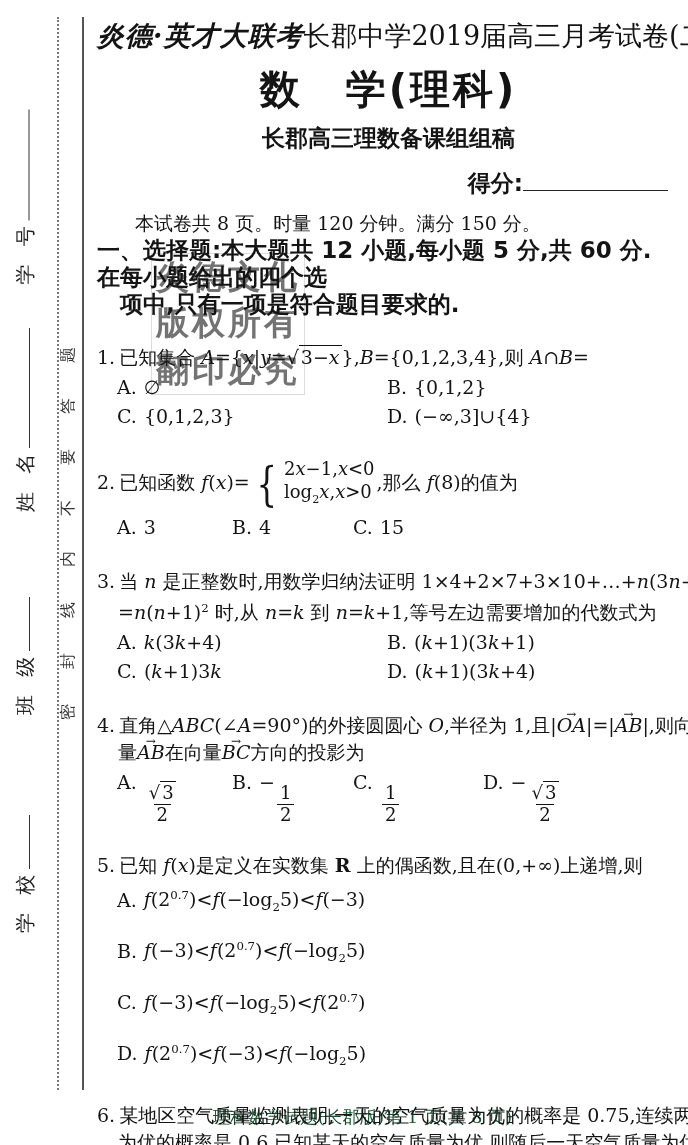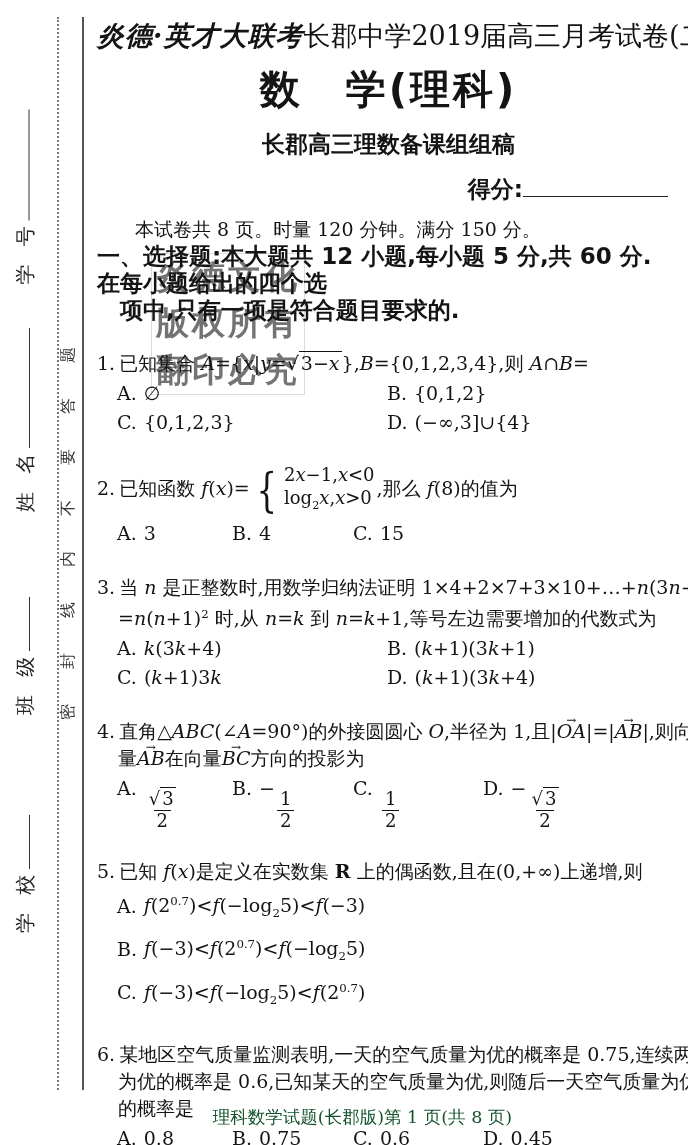--- a/index.html
+++ b/index.html
@@ -21,36 +21,36 @@
   .wm{position:absolute;left:151px;top:253px;width:152px;height:140px;border:1px solid #dcdcdc;
       display:flex;flex-direction:column;justify-content:space-around;align-items:center;
       z-index:0;color:#737373;font-family:"DejaVu Sans",sans-serif;font-weight:700;
       font-size:33px;letter-spacing:3px;white-space:nowrap;}
   
   .content{position:absolute;left:97px;top:8px;width:583px;z-index:1;}
   .exam-line{text-align:center;font-size:27px;margin-top:10px;white-space:nowrap;}
   .series{font-weight:900;font-style:italic;letter-spacing:1px;}
   .subject{text-align:center;font-size:40px;font-weight:900;letter-spacing:3px;margin-top:8px;
            font-family:"DejaVu Sans",sans-serif;}
-  .prepared{text-align:center;font-size:23px;font-weight:700;margin-top:12px;
+  .prepared{text-align:center;font-size:23px;font-weight:700;margin-top:6px;
             font-family:"DejaVu Sans",sans-serif;}
   .scorerow{display:flex;justify-content:flex-end;align-items:baseline;margin-top:14px;
             padding-right:12px;font-family:"DejaVu Sans",sans-serif;font-weight:700;font-size:23px;}
   .scoreline{display:inline-block;width:145px;height:4px;border-bottom:1.5px solid #222;}
   .info{font-size:19px;margin-top:12px;padding-left:38px;}
   .section{font-family:"DejaVu Sans",sans-serif;font-weight:700;font-size:23px;
            line-height:27px;}
   .section .l2{padding-left:23px;}
   
   .question{margin-top:26px;font-size:19px;}
   .qline{line-height:27px;white-space:nowrap;}
   .qline.cont{padding-left:21px;}
   .qnum{margin-right:4px;}
   .opts{display:grid;padding-left:20px;line-height:27px;margin-top:2px;}
-  .cols1{grid-template-columns:auto;row-gap:2px;}
+  .cols1{grid-template-columns:auto;row-gap:10px;}
   .cols2{grid-template-columns:270px auto;}
   .cols4{grid-template-columns:115px 121px 130px auto;}
   .opt{white-space:nowrap;padding:1px 0;}
   .olabel{margin-right:7px;}
   
   i{font-family:"DejaVu Serif",serif;}
   sup{font-size:0.62em;}
   sub{font-size:0.62em;}
   .sqrt{white-space:nowrap;}
   .rad{border-top:1.5px solid #111;padding:0 2px;}
@@ -178,20 +178,21 @@
                 <span class="fden">2</span>
               </span></div>
           </div>
         </div>
         <div class="question">
           <div class="qline first"><span class="qnum">5.</span>已知 <i>f</i>(<i>x</i>)是定义在实数集 <b>R</b> 上的偶函数,且在(0,+∞)上递增,则</div>
           <div class="opts cols1">
             <div class="opt"><span class="olabel">A.</span><i>f</i>(2<sup>0.7</sup>)&lt;<i>f</i>(−log<sub>2</sub>5)&lt;<i>f</i>(−3)</div>
             <div class="opt"><span class="olabel">B.</span><i>f</i>(−3)&lt;<i>f</i>(2<sup>0.7</sup>)&lt;<i>f</i>(−log<sub>2</sub>5)</div>
             <div class="opt"><span class="olabel">C.</span><i>f</i>(−3)&lt;<i>f</i>(−log<sub>2</sub>5)&lt;<i>f</i>(2<sup>0.7</sup>)</div>
+            <div class="opt"><span class="olabel">D.</span><i>f</i>(2<sup>0.7</sup>)&lt;<i>f</i>(−3)&lt;<i>f</i>(−log<sub>2</sub>5)</div>
           </div>
         </div>
         <div class="question">
           <div class="qline first"><span class="qnum">6.</span>某地区空气质量监测表明,一天的空气质量为优的概率是 0.75,连续两天</div>
           <div class="qline cont">为优的概率是 0.6,已知某天的空气质量为优,则随后一天空气质量为优</div>
           <div class="qline cont">的概率是</div>
           <div class="opts cols4">
             <div class="opt"><span class="olabel">A.</span>0.8</div>
             <div class="opt"><span class="olabel">B.</span>0.75</div>
             <div class="opt"><span class="olabel">C.</span>0.6</div>

